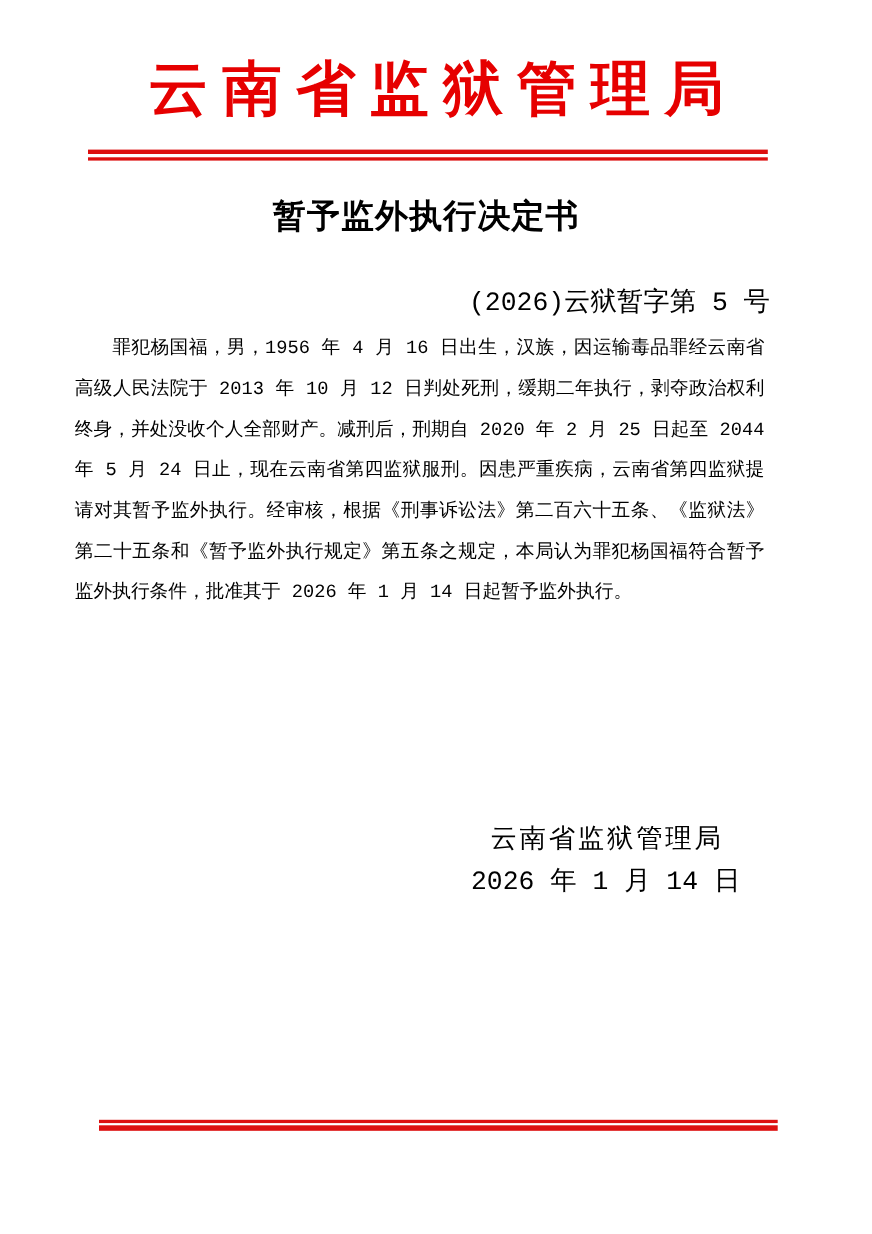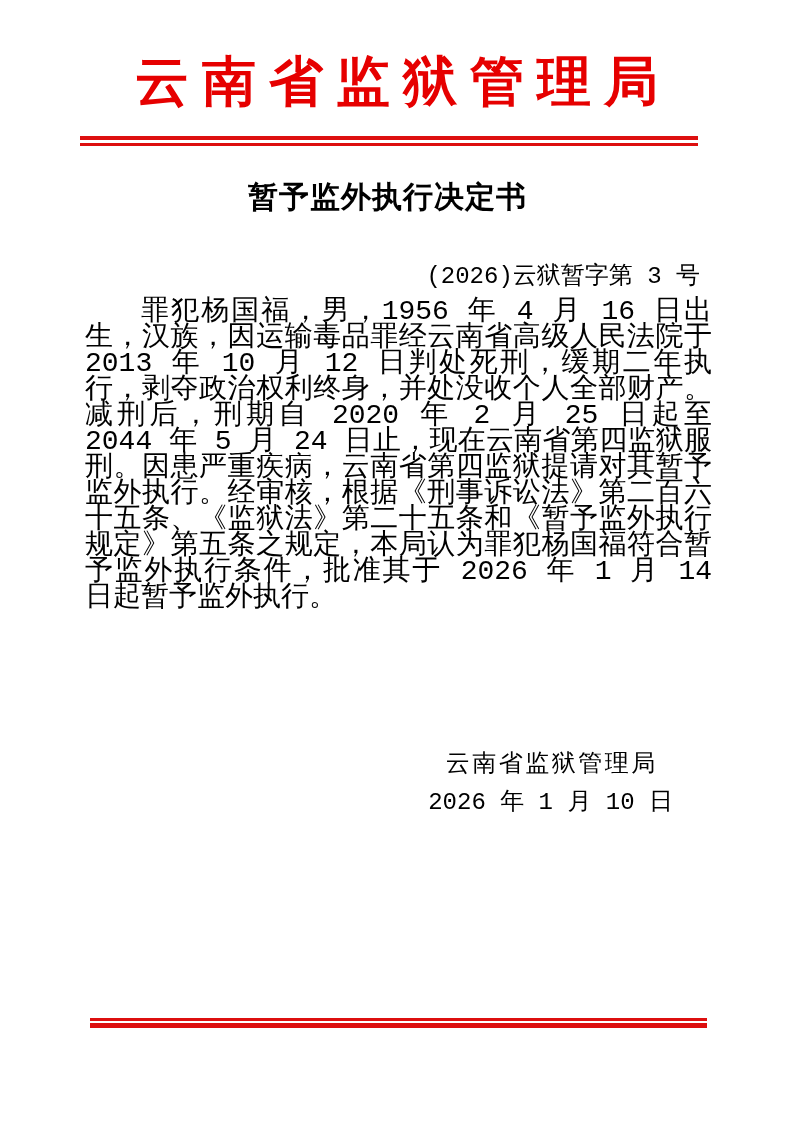--- a/index.html
+++ b/index.html
@@ -57,24 +57,24 @@
     position: absolute;
     top: 262px;
     right: 93px;
     font-size: 24px;
     line-height: 30px;
     white-space: nowrap;
   }
   .body-text {
     position: absolute;
     top: 299px;
-    left: 85px;
+    left: 68px;
     width: 627px;
-    font-size: 28px;
-    line-height: 26px;
+    font-size: 17px;
+    line-height: 37px;
     text-align: justify;
     text-justify: inter-ideograph;
     text-indent: 2em;
     word-break: normal;
     line-break: strict;
   }
   .signature {
     position: absolute;
     top: 746px;
     right: 120px;
@@ -98,27 +98,27 @@
 
   <div class="org-header">云南省监狱管理局</div>
 
   <div class="rule rule-top">
     <div class="bar bar-a"></div>
     <div class="bar bar-b"></div>
   </div>
 
   <div class="doc-title">暂予监外执行决定书</div>
 
-  <div class="doc-number">(2026)云狱暂字第 3 号</div>
+  <div class="doc-number">(2026)云狱暂字第 5 号</div>
 
   <div class="body-text">罪犯杨国福，男，1956 年 4 月 16 日出生，汉族，因运输毒品罪经云南省高级人民法院于 2013 年 10 月 12 日判处死刑，缓期二年执行，剥夺政治权利终身，并处没收个人全部财产。减刑后，刑期自 2020 年 2 月 25 日起至 2044 年 5 月 24 日止，现在云南省第四监狱服刑。因患严重疾病，云南省第四监狱提请对其暂予监外执行。经审核，根据《刑事诉讼法》第二百六十五条、《监狱法》第二十五条和《暂予监外执行规定》第五条之规定，本局认为罪犯杨国福符合暂予监外执行条件，批准其于 2026 年 1 月 14 日起暂予监外执行。</div>
 
   <div class="signature">
     <div class="sig-org">云南省监狱管理局</div>
-    <div class="sig-date">2026 年 1 月 10 日</div>
+    <div class="sig-date">2026 年 1 月 14 日</div>
   </div>
 
   <div class="rule rule-bottom">
     <div class="bar bar-c"></div>
     <div class="bar bar-d"></div>
   </div>
 
 </div>
 
 </body></html>

